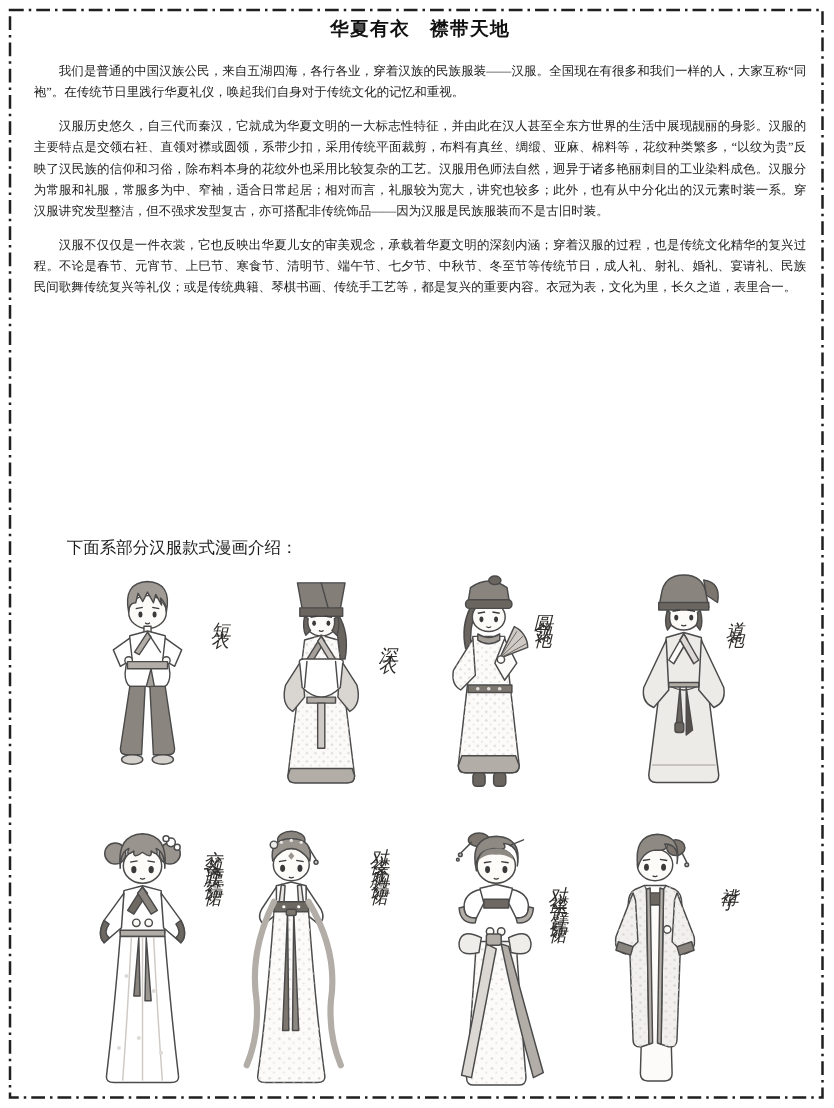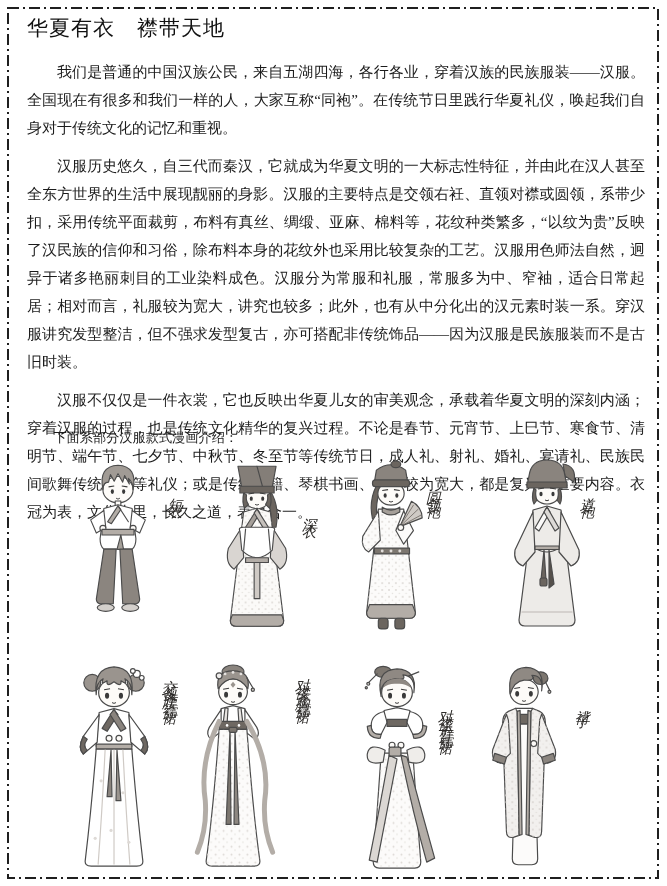--- a/index.html
+++ b/index.html
@@ -6,25 +6,25 @@
   body{
     width:667px;height:886px;position:relative;background:#ffffff;
     font-family:"Liberation Serif","DejaVu Serif",serif;color:#1c1c1c;
     overflow:hidden;
   }
   .border-svg{position:absolute;left:0;top:0;}
   .content{
     position:absolute;left:27px;top:8px;width:618px;
   }
   .doc-title{
-    font-size:21px;font-weight:normal;letter-spacing:1px;
+    text-align:center;font-size:15px;font-weight:bold;letter-spacing:1px;
     margin:6px 0 16px 0;color:#111;
   }
   .para{
-    font-size:15px;line-height:28px;text-indent:2em;text-align:justify;
+    font-size:10px;line-height:17px;text-indent:2em;text-align:justify;
     margin:0 0 10px 0;
   }
   .intro-line{
     font-size:13.2px;line-height:20px;text-indent:2em;margin:0;
   }
   .figures-block{
     position:absolute;left:27px;top:428px;width:618px;height:450px;
   }
   .fig{position:absolute;}
   .vlabel{
@@ -38,21 +38,21 @@
 <body>
 
 <svg class="border-svg" width="667" height="886" aria-hidden="true">
   <rect x="8" y="8" width="650" height="870" fill="none" stroke="#1f1f1f" stroke-width="2" stroke-dasharray="11 4 2 4"></rect>
 </svg>
 
 <div class="content">
   <div class="doc-title">华夏有衣　襟带天地</div>
   <p class="para">我们是普通的中国汉族公民，来自五湖四海，各行各业，穿着汉族的民族服装——汉服。全国现在有很多和我们一样的人，大家互称“同袍”。在传统节日里践行华夏礼仪，唤起我们自身对于传统文化的记忆和重视。</p>
   <p class="para">汉服历史悠久，自三代而秦汉，它就成为华夏文明的一大标志性特征，并由此在汉人甚至全东方世界的生活中展现靓丽的身影。汉服的主要特点是交领右衽、直领对襟或圆领，系带少扣，采用传统平面裁剪，布料有真丝、绸缎、亚麻、棉料等，花纹种类繁多，“以纹为贵”反映了汉民族的信仰和习俗，除布料本身的花纹外也采用比较复杂的工艺。汉服用色师法自然，迥异于诸多艳丽刺目的工业染料成色。汉服分为常服和礼服，常服多为中、窄袖，适合日常起居；相对而言，礼服较为宽大，讲究也较多；此外，也有从中分化出的汉元素时装一系。穿汉服讲究发型整洁，但不强求发型复古，亦可搭配非传统饰品——因为汉服是民族服装而不是古旧时装。</p>
-  <p class="para">汉服不仅仅是一件衣裳，它也反映出华夏儿女的审美观念，承载着华夏文明的深刻内涵；穿着汉服的过程，也是传统文化精华的复兴过程。不论是春节、元宵节、上巳节、寒食节、清明节、端午节、七夕节、中秋节、冬至节等传统节日，成人礼、射礼、婚礼、宴请礼、民族民间歌舞传统复兴等礼仪；或是传统典籍、琴棋书画、礼服较为宽大，都是复兴的重要内容。衣冠为表，文化为里，长久之道，表里合一。</p>
+  <p class="para">汉服不仅仅是一件衣裳，它也反映出华夏儿女的审美观念，承载着华夏文明的深刻内涵；穿着汉服的过程，也是传统文化精华的复兴过程。不论是春节、元宵节、上巳节、寒食节、清明节、端午节、七夕节、中秋节、冬至节等传统节日，成人礼、射礼、婚礼、宴请礼、民族民间歌舞传统复兴等礼仪；或是传统典籍、琴棋书画、传统手工艺等，都是复兴的重要内容。衣冠为表，文化为里，长久之道，表里合一。</p>
 </div>
 
 <div class="figures-block">
   <p class="intro-line" style="position:absolute;left:0;top:0;width:618px;">下面系部分汉服款式漫画介绍：</p>
 
   <div class="fig" style="left:58px;top:28px">
     <svg width="66" height="190" viewBox="0 0 70 190">
       <g class="ln">
         <ellipse cx="35" cy="30" rx="16" ry="14" fill="#fdfbf8"></ellipse>
         <path d="M19,30 Q14,5 35,4 Q56,5 51,30 Q51,22 46,18 L47,24 L42,15 L40,22 L35,13 L31,21 L27,14 L25,22 Q19,22 19,30 Z" fill="#a19b95"></path>

